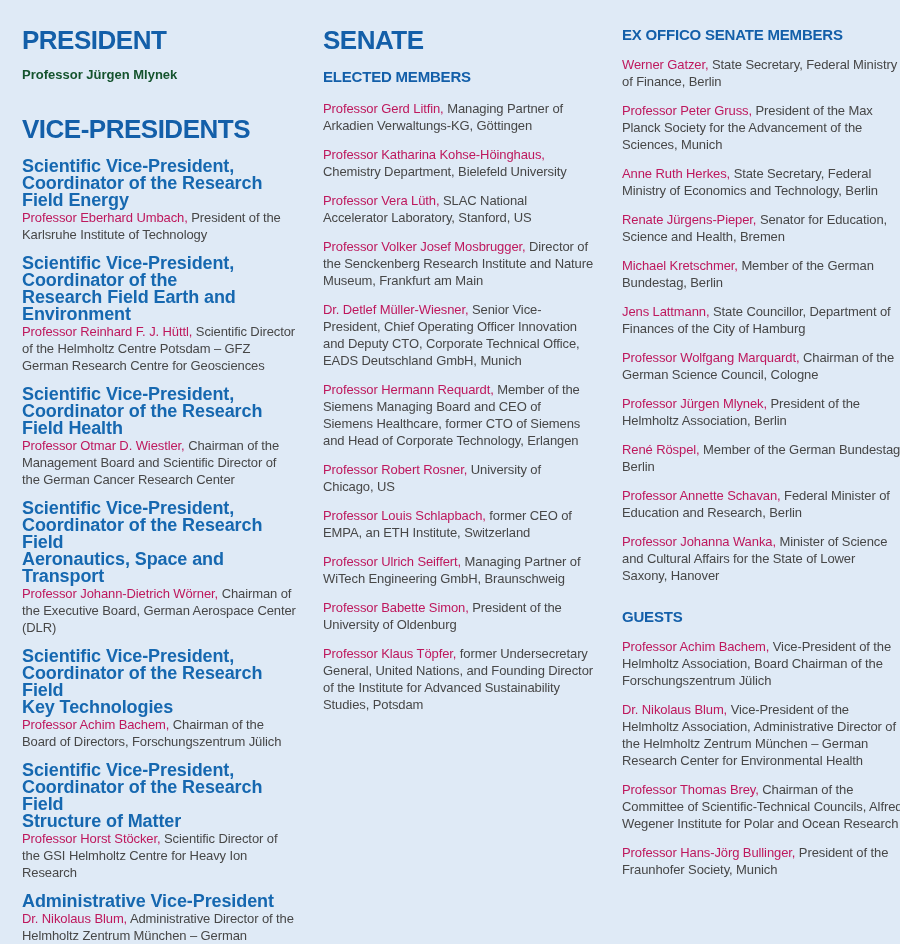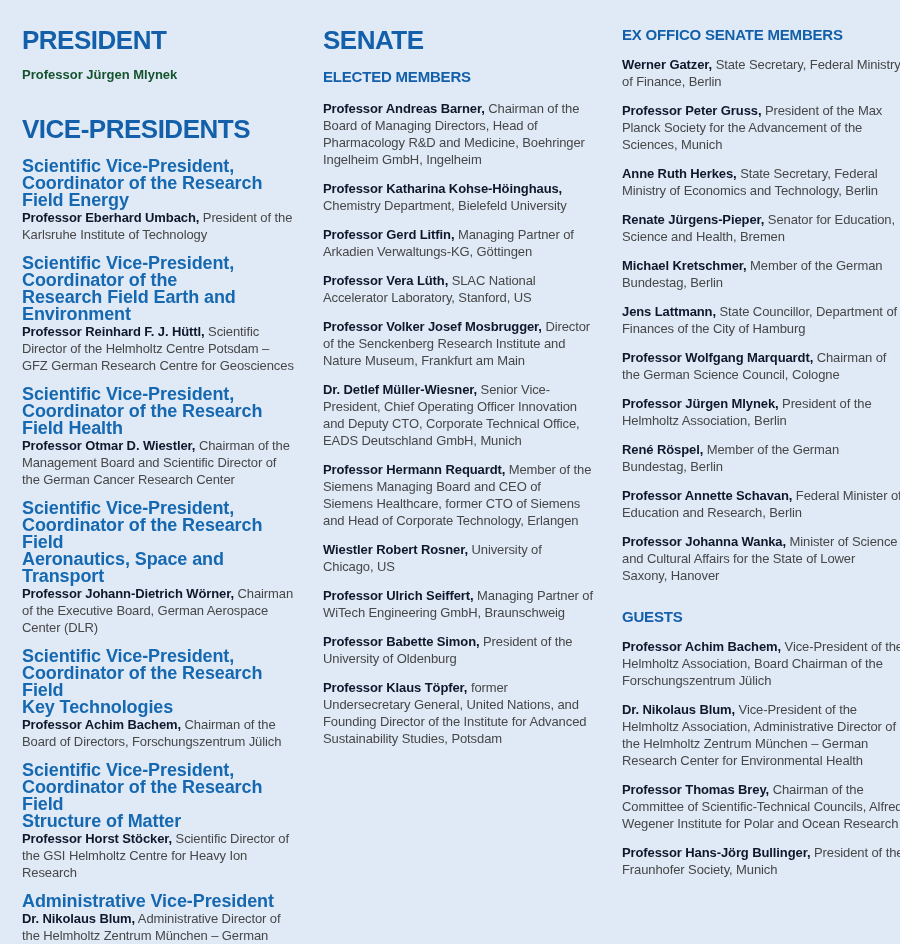--- a/index.html
+++ b/index.html
@@ -50,21 +50,21 @@
     line-height: 17px;
     white-space: pre-line;
     letter-spacing: -0.1px;
   }
   .entry .body-text {
     font-size: 13px;
     line-height: 17px;
     color: #474747;
     letter-spacing: -0.1px;
   }
-  .entry .name { font-weight: bold; color: #0f172a; }
+  .entry .name { font-weight: normal; color: #be185d; }
 
   .senate-sub { margin-top: 14px; }
   .members { margin-top: 15px; }
   .col-right .members { margin-top: 13px; }
 
   .md-block { margin-top: 23px; }
   .guests-title { margin-top: 24px; }
 </style>
 </head>
 <body>
@@ -131,52 +131,52 @@
 
     <h1 class="big md-block">MANAGING DIRECTOR</h1>
 
   </div>
 
   <div class="col col-mid">
     <h1 class="big mt-top">SENATE</h1>
     <h2 class="sub senate-sub">ELECTED MEMBERS</h2>
     <div class="members">
 
-        <div class="entry">
-          <div class="body-text"><span class="name">Professor Andreas Barner,</span> <span>Chairman of the Board of Managing Directors, Head of Pharmacology R&amp;D and Medicine, Boehringer Ingelheim GmbH, Ingelheim</span></div>
+
+        <div class="entry">
+          <div class="body-text"><span class="name">Professor Gerd Litfin,</span> <span>Managing Partner of Arkadien Verwaltungs-KG, Göttingen</span></div>
         </div>
 
         <div class="entry">
           <div class="body-text"><span class="name">Professor Katharina Kohse-Höinghaus,</span> <span>Chemistry Department, Bielefeld University</span></div>
         </div>
 
         <div class="entry">
-          <div class="body-text"><span class="name">Professor Gerd Litfin,</span> <span>Managing Partner of Arkadien Verwaltungs-KG, Göttingen</span></div>
-        </div>
-
-        <div class="entry">
           <div class="body-text"><span class="name">Professor Vera Lüth,</span> <span>SLAC National Accelerator Laboratory, Stanford, US</span></div>
         </div>
 
         <div class="entry">
           <div class="body-text"><span class="name">Professor Volker Josef Mosbrugger,</span> <span>Director of the Senckenberg Research Institute and Nature Museum, Frankfurt am Main</span></div>
         </div>
 
         <div class="entry">
           <div class="body-text"><span class="name">Dr. Detlef Müller-Wiesner,</span> <span>Senior Vice-President, Chief Operating Officer Innovation and Deputy CTO, Corporate Technical Office, EADS Deutschland GmbH, Munich</span></div>
         </div>
 
         <div class="entry">
           <div class="body-text"><span class="name">Professor Hermann Requardt,</span> <span>Member of the Siemens Managing Board and CEO of Siemens Healthcare, former CTO of Siemens and Head of Corporate Technology, Erlangen</span></div>
         </div>
 
         <div class="entry">
-          <div class="body-text"><span class="name">Wiestler Robert Rosner,</span> <span>University of Chicago, US</span></div>
-        </div>
-
+          <div class="body-text"><span class="name">Professor Robert Rosner,</span> <span>University of Chicago, US</span></div>
+        </div>
+
+        <div class="entry">
+          <div class="body-text"><span class="name">Professor Louis Schlapbach,</span> <span>former CEO of EMPA, an ETH Institute, Switzerland</span></div>
+        </div>
 
         <div class="entry">
           <div class="body-text"><span class="name">Professor Ulrich Seiffert,</span> <span>Managing Partner of WiTech Engineering GmbH, Braunschweig</span></div>
         </div>
 
         <div class="entry">
           <div class="body-text"><span class="name">Professor Babette Simon,</span> <span>President of the University of Oldenburg</span></div>
         </div>
 
         <div class="entry">

